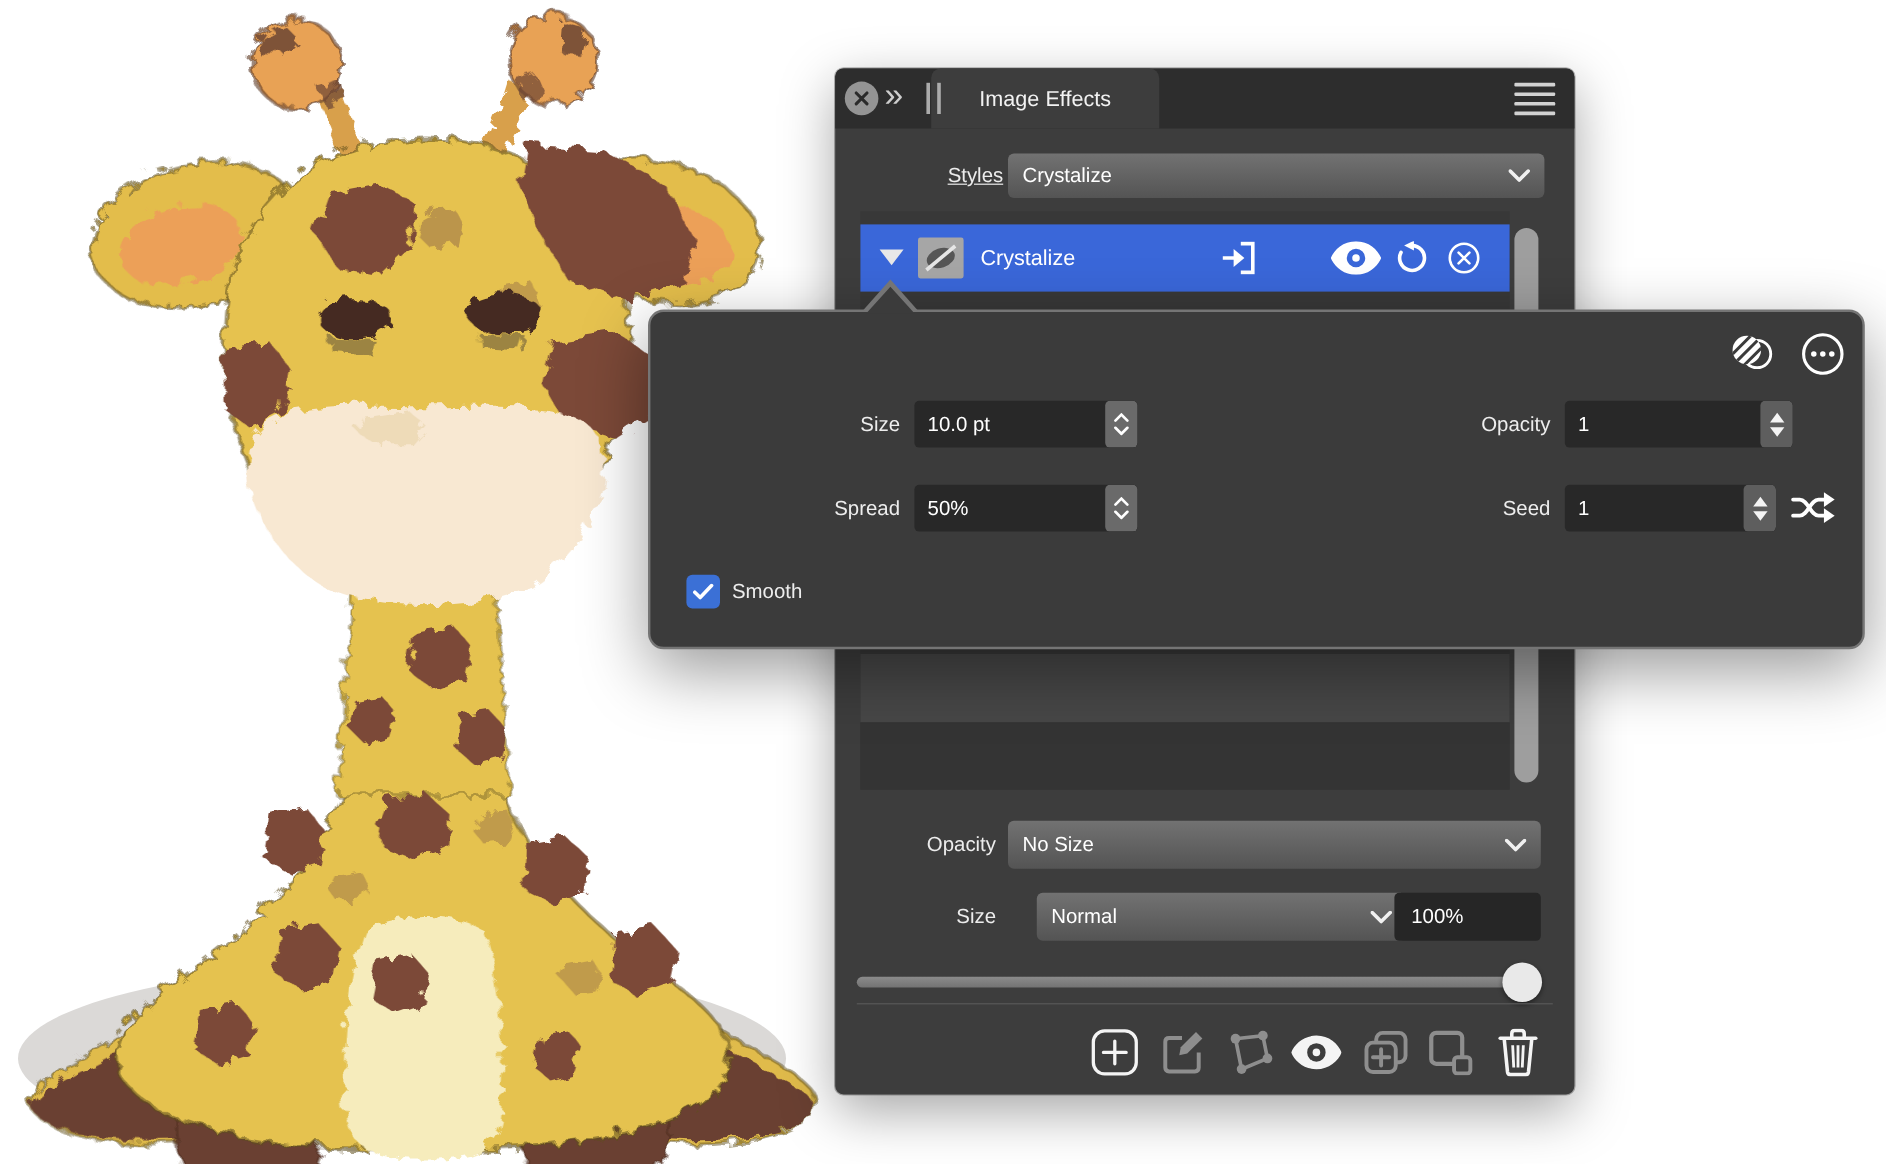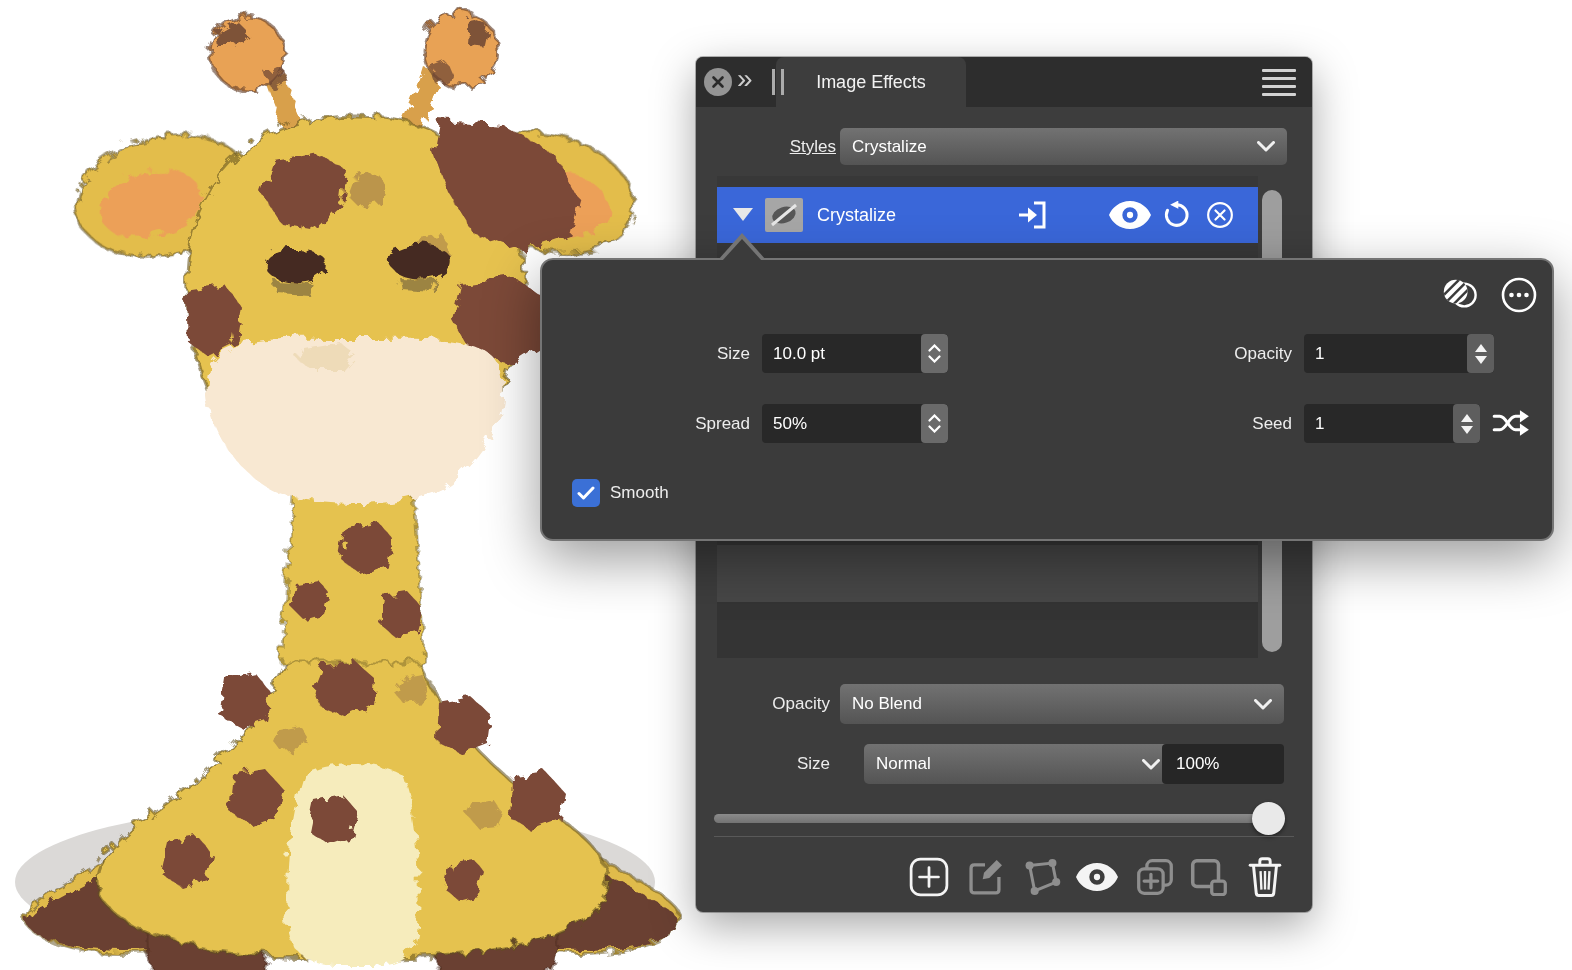--- a/index.html
+++ b/index.html
@@ -247,21 +247,21 @@
           <path d="M8.8 8.8 L17.2 17.2 M17.2 8.8 L8.8 17.2" stroke="#fff" stroke-width="2" stroke-linecap="round"></path>
         </svg>
       </div>
     </div>
 
     <div class="abs row-light"></div>
     <div class="abs row-dark"></div>
 
     <div class="abs label opacity-label">Opacity</div>
     <div class="abs dropdown opacity-dd">
-      <span class="dd-text">No Blend</span>
+      <span class="dd-text">No Size</span>
       <svg class="chev" width="18" height="11" viewBox="0 0 18 11">
         <path d="M1.5 1.5 L9 9 L16.5 1.5" fill="none" stroke="#f0f0f0" stroke-width="3" stroke-linecap="round" stroke-linejoin="round"></path>
       </svg>
     </div>
     <div class="abs label blend-label">Size</div>
     <div class="abs dropdown blend-dd">
       <span class="dd-text">Normal</span>
       <svg class="chev" width="18" height="11" viewBox="0 0 18 11">
         <path d="M1.5 1.5 L9 9 L16.5 1.5" fill="none" stroke="#f0f0f0" stroke-width="3" stroke-linecap="round" stroke-linejoin="round"></path>
       </svg>

